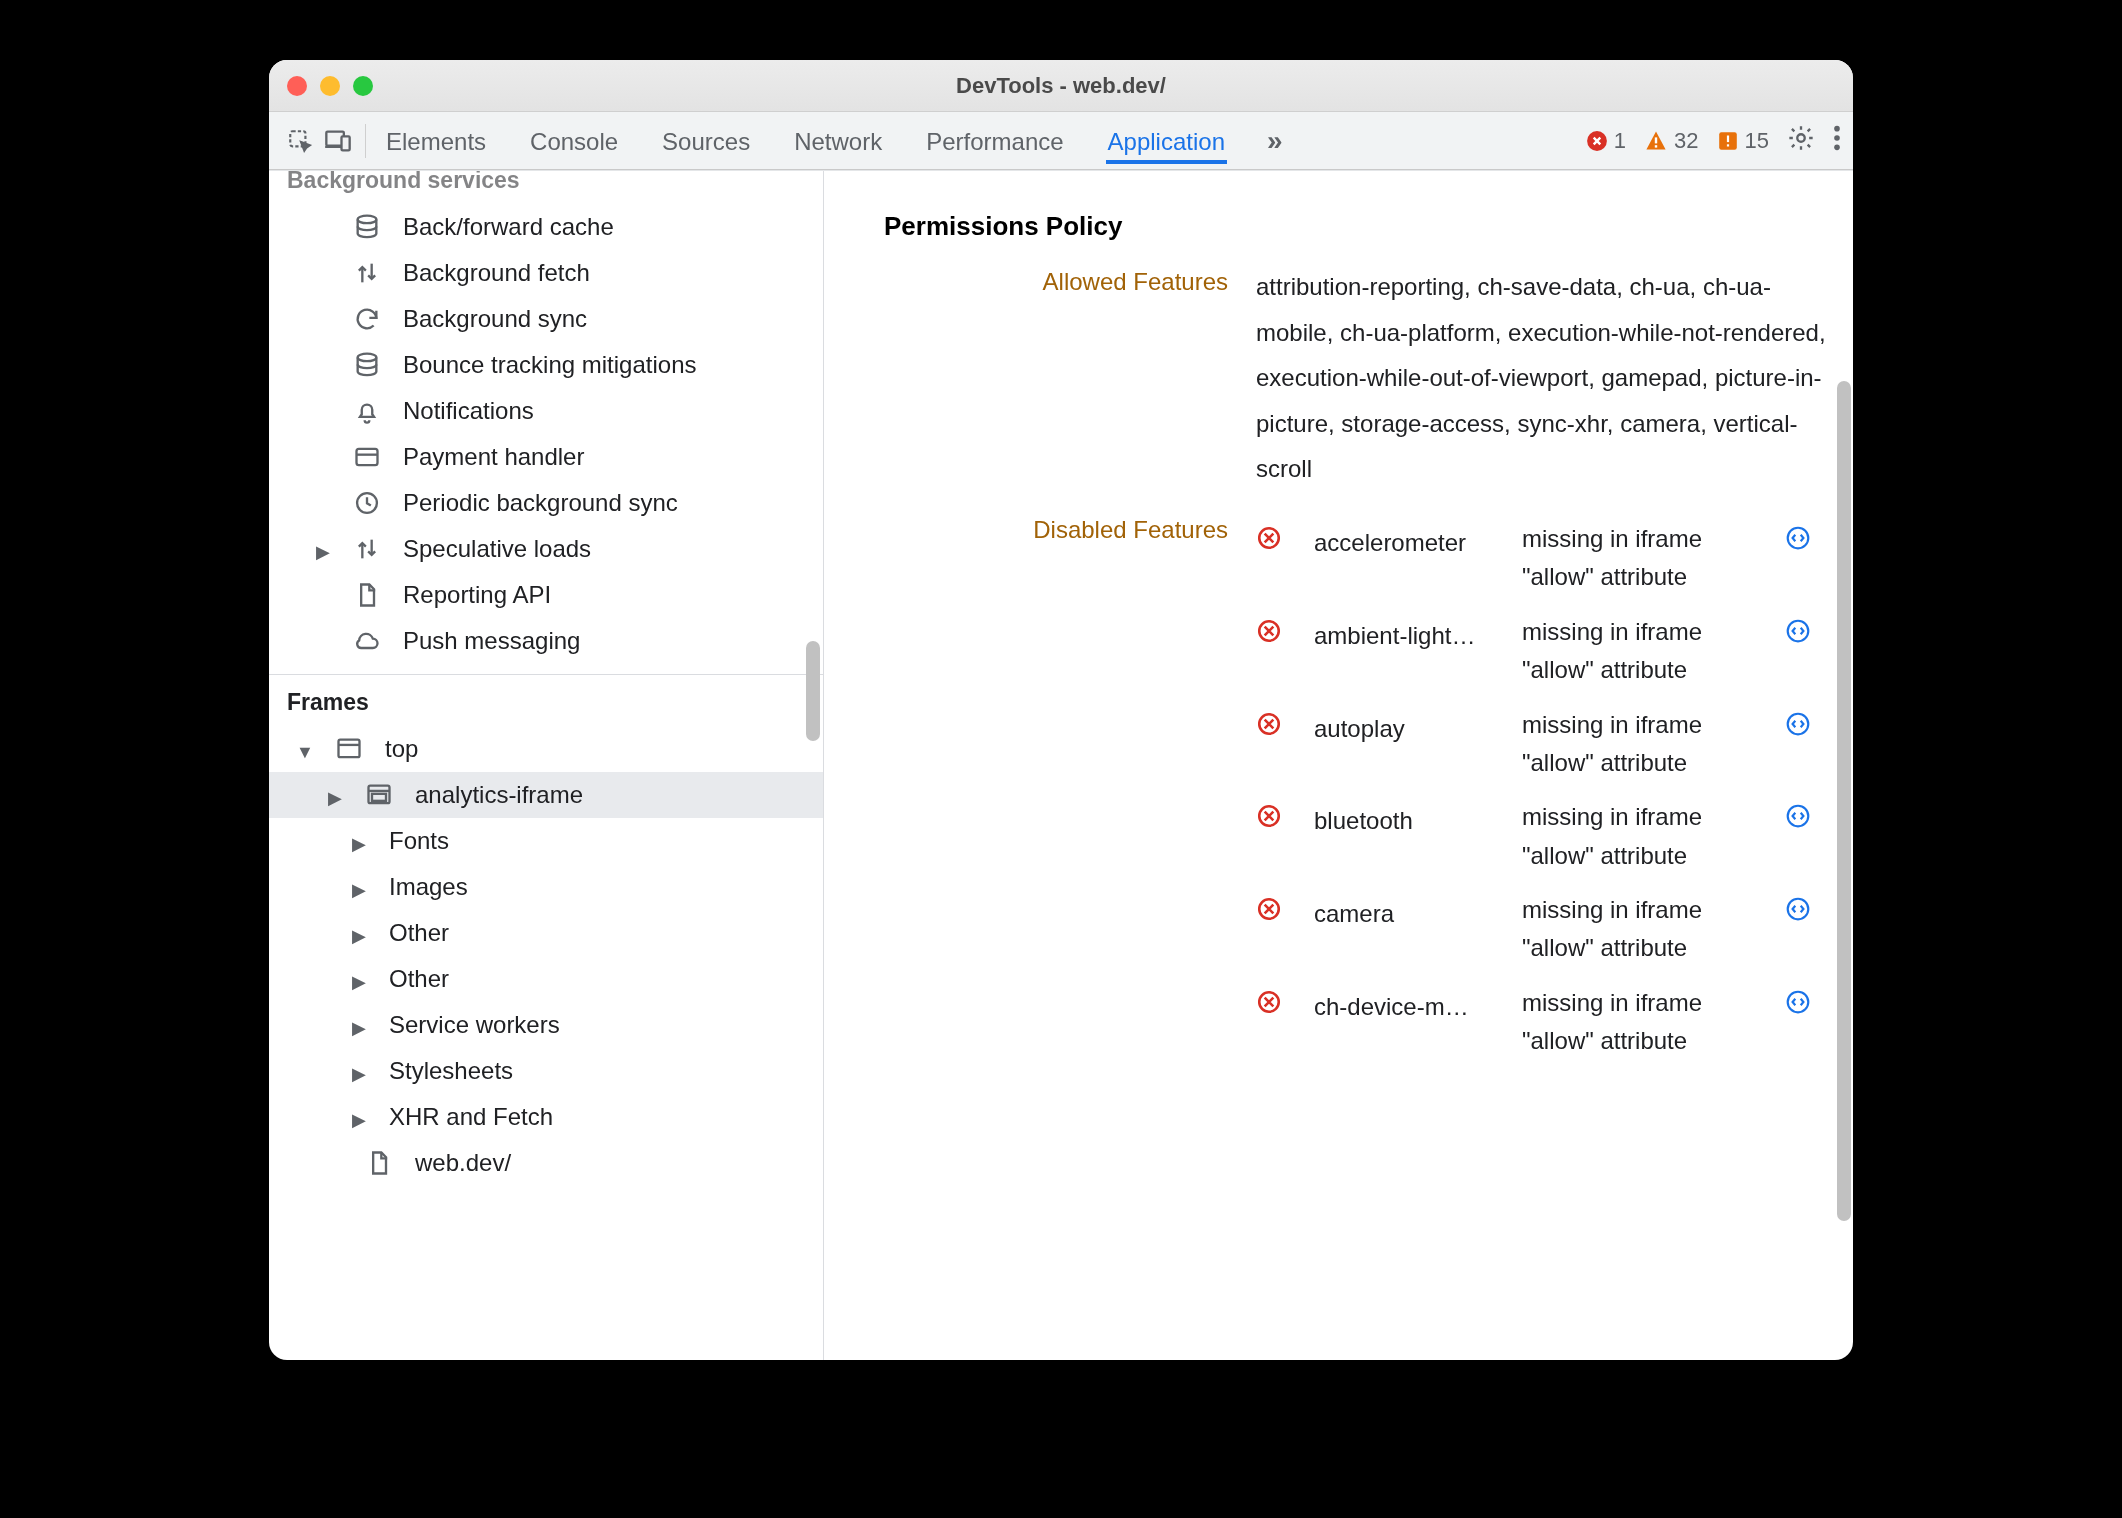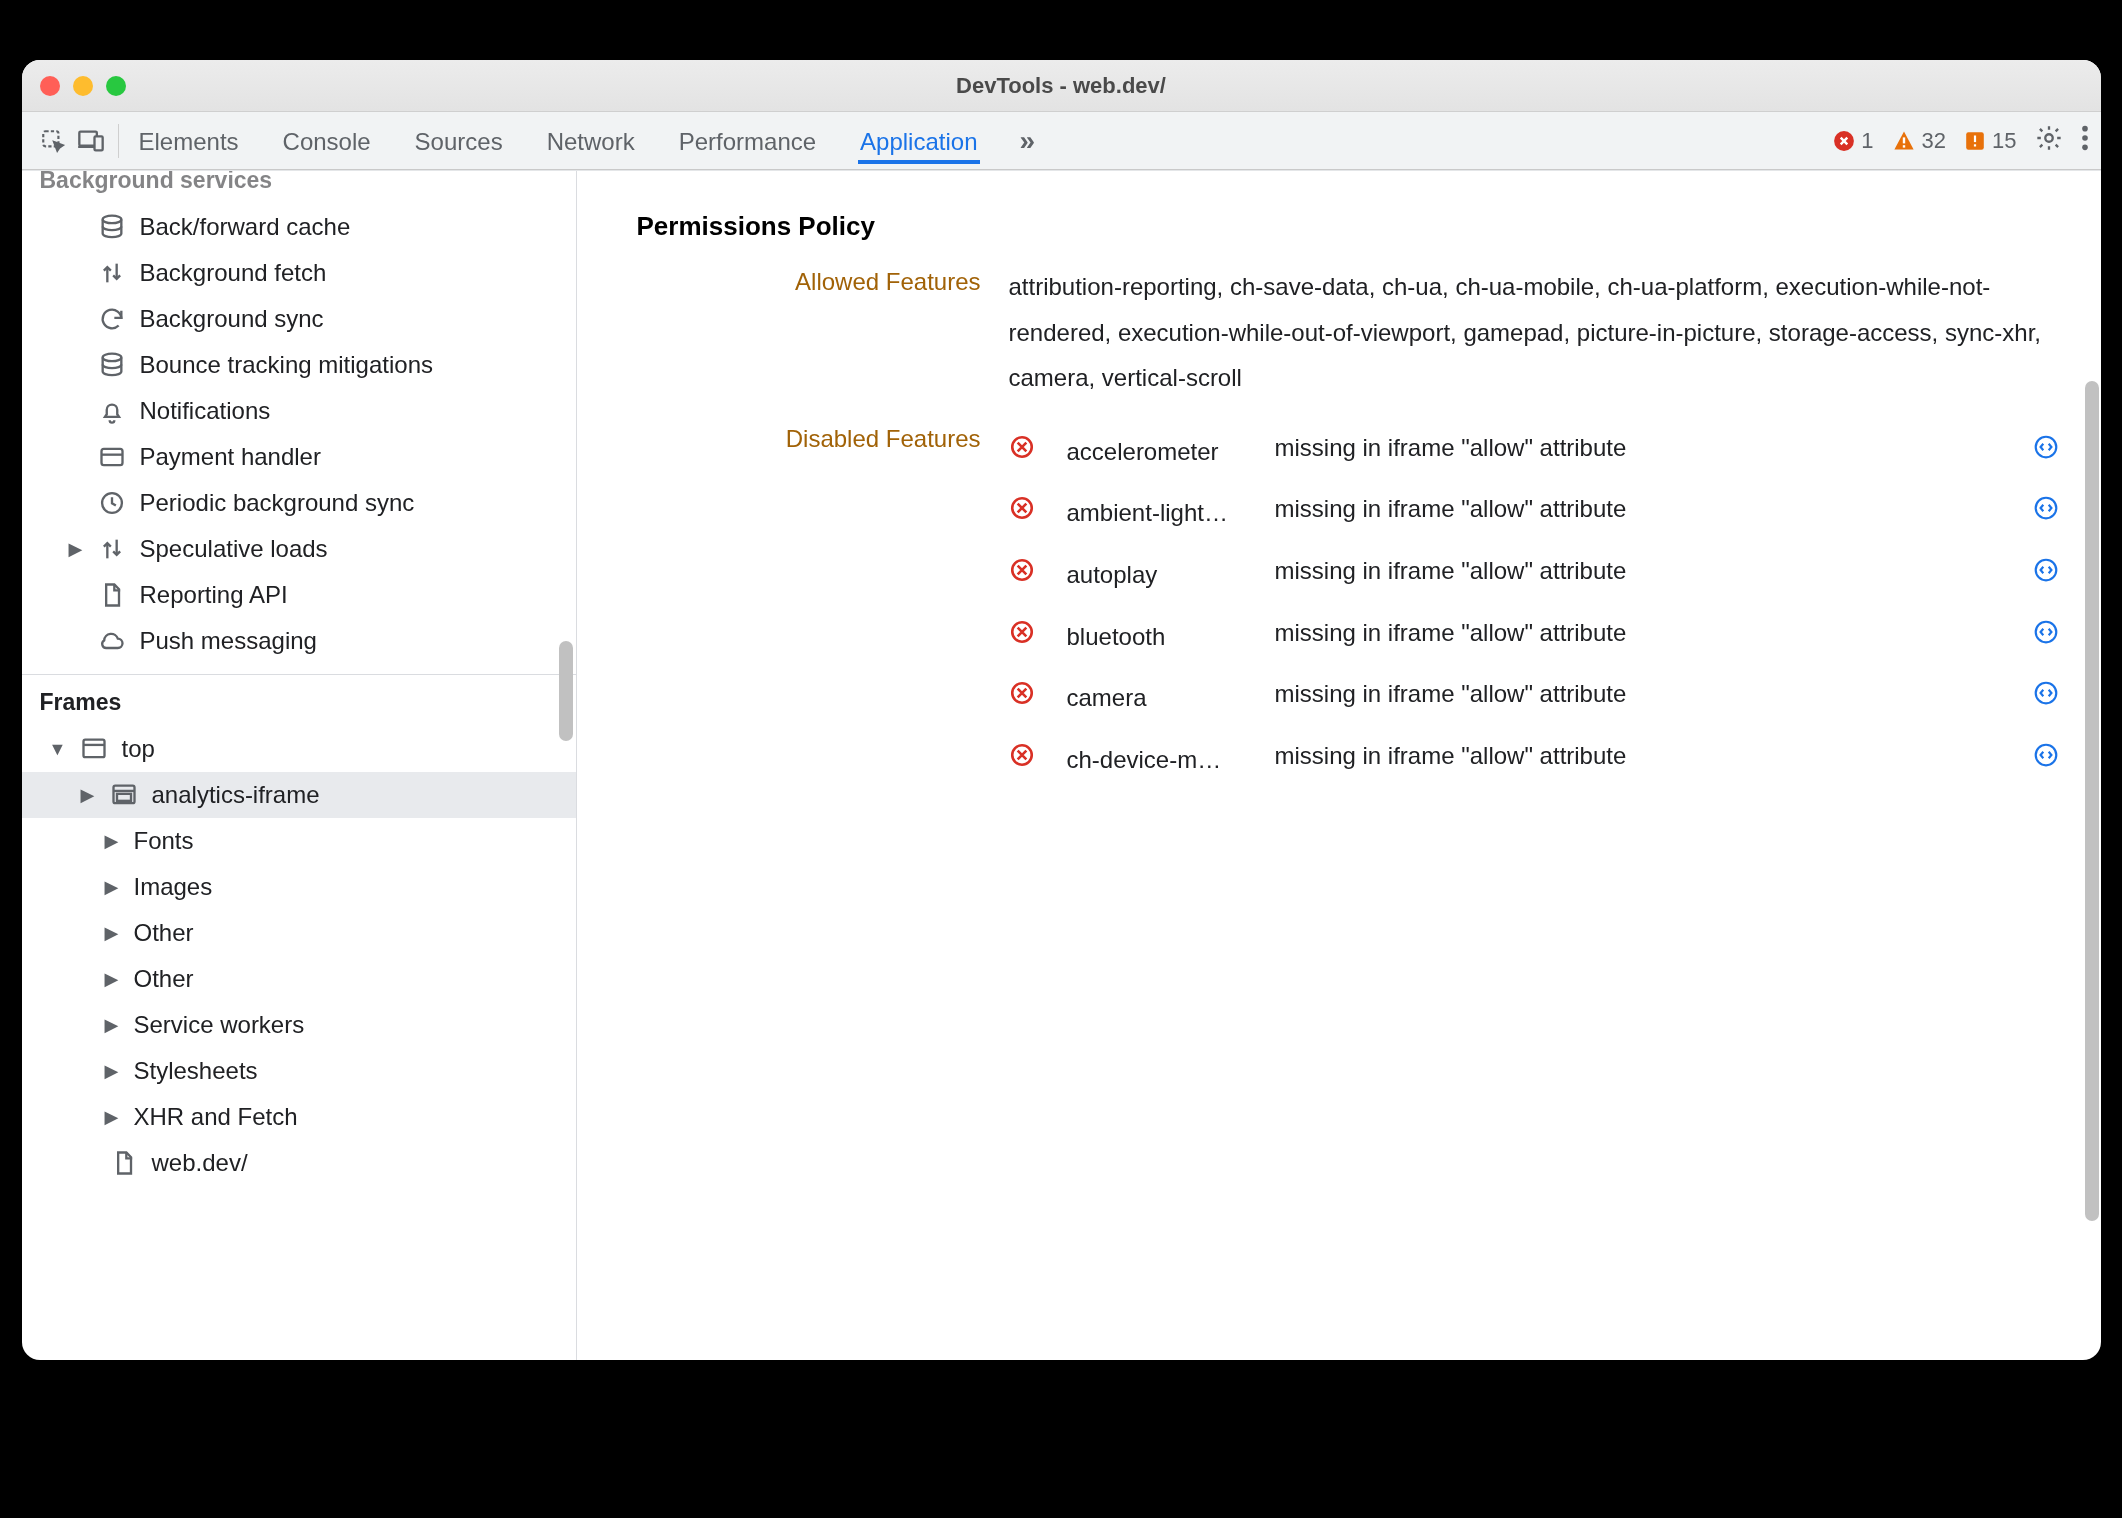--- a/index.html
+++ b/index.html
@@ -7,21 +7,21 @@
     background: #000;
     font-family: -apple-system, BlinkMacSystemFont, "Segoe UI", Helvetica, Arial, sans-serif;
     width: 2122px;
     height: 1518px;
     display: flex;
     align-items: flex-start;
     justify-content: center;
     padding-top: 60px;
   }
   .window {
-    width: 2079px;
+    width: 1584px;
     height: 1300px;
     background: #fff;
     border-radius: 18px;
     box-shadow: 0 30px 80px rgba(0,0,0,.5);
     overflow: hidden;
     display: flex;
     flex-direction: column;
   }
   .titlebar {
     height: 52px;
@@ -78,23 +78,23 @@
     color: #202124;
     position: relative;
   }
   .sidebar .section-title {
     font-weight: 700;
     padding: 14px 18px 10px;
     font-size: 23px;
     color: #202124;
   }
   .sidebar .row {
-    display: flex; align-items: center;
+    display: flex; align-items: flex-end;
     padding: 9px 12px 9px 46px;
-    gap: 14px;
+    gap: 22px;
     cursor: pointer;
   }
   .sidebar .row.l1 { padding-left: 28px; }
   .sidebar .row.l2 { padding-left: 58px; }
   .sidebar .row.l3 { padding-left: 82px; }
   .sidebar .row.selected { background: #e8eaed; }
   .sidebar .row .tw { width: 16px; display:inline-flex; align-items:center; justify-content:center; }
   .sidebar .row svg.icon { width: 28px; height: 28px; flex: 0 0 auto; }
   .sidebar .frames-divider { border-top: 1px solid #dadce0; margin-top: 10px; }
   .tri { display:inline-block; font-size: 18px; color:#5f6368; }

